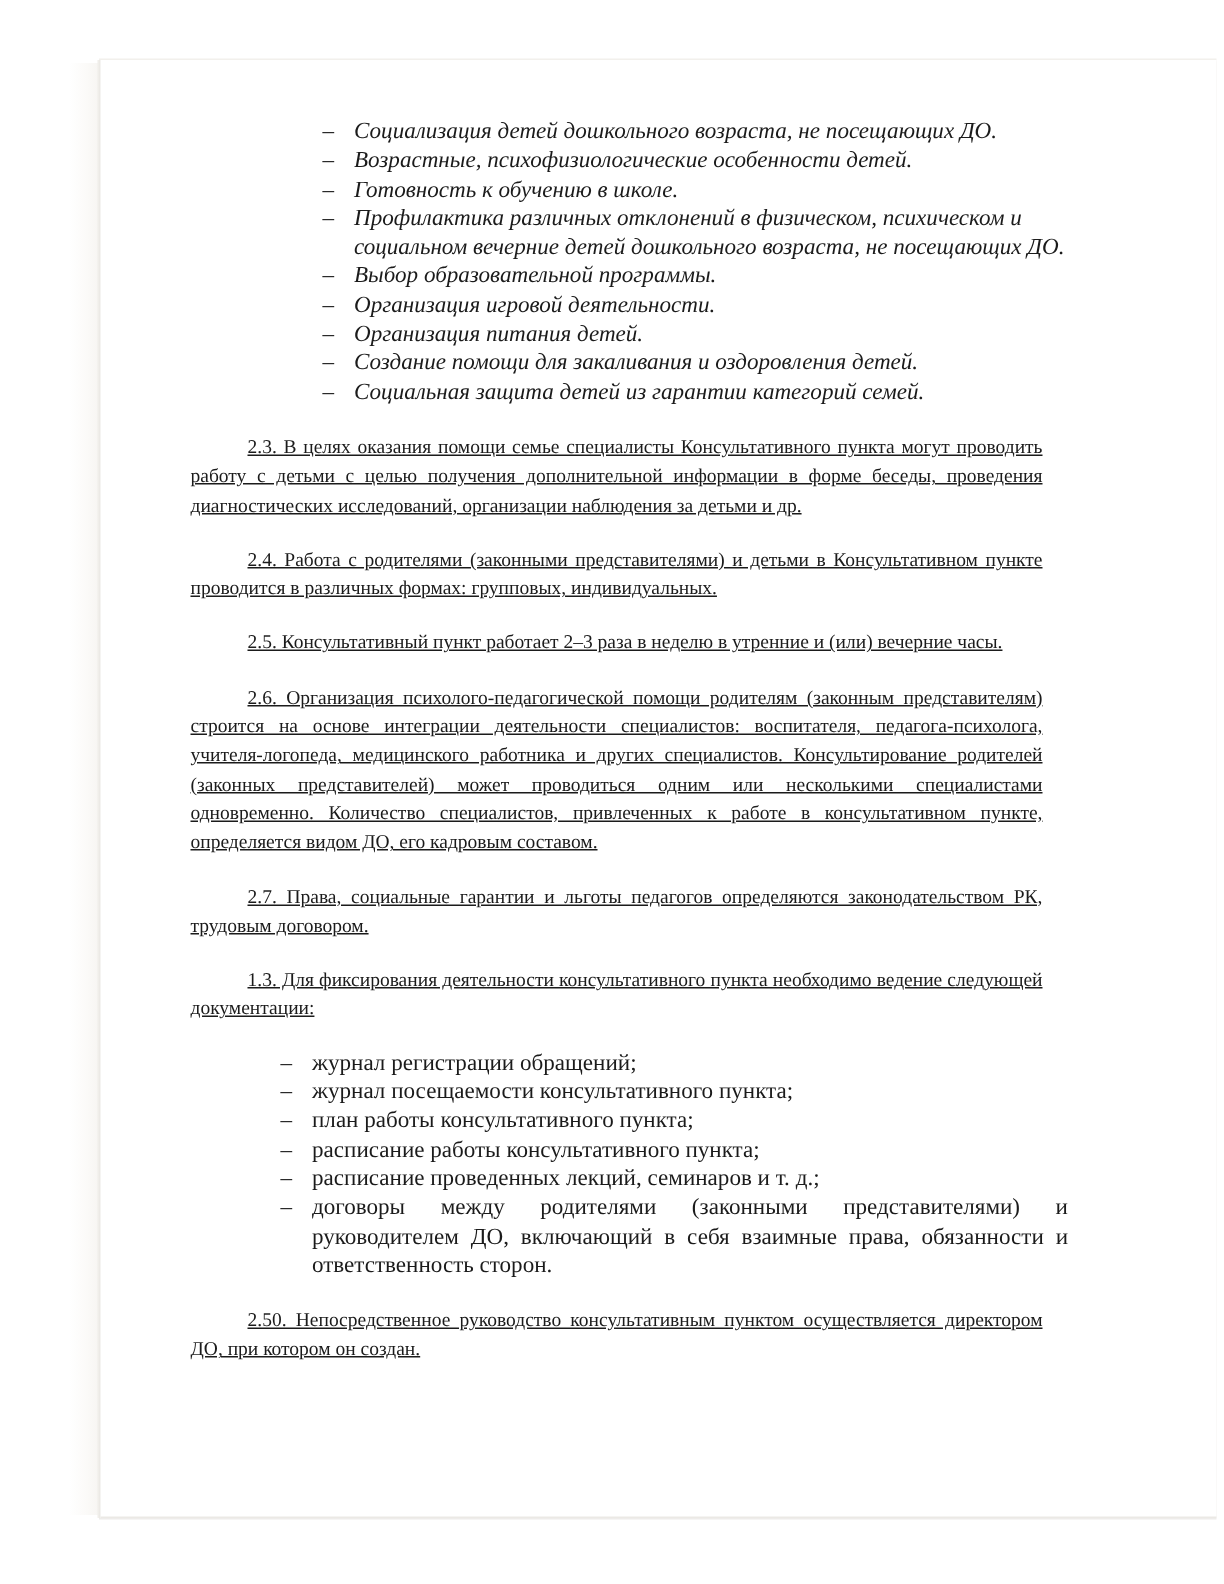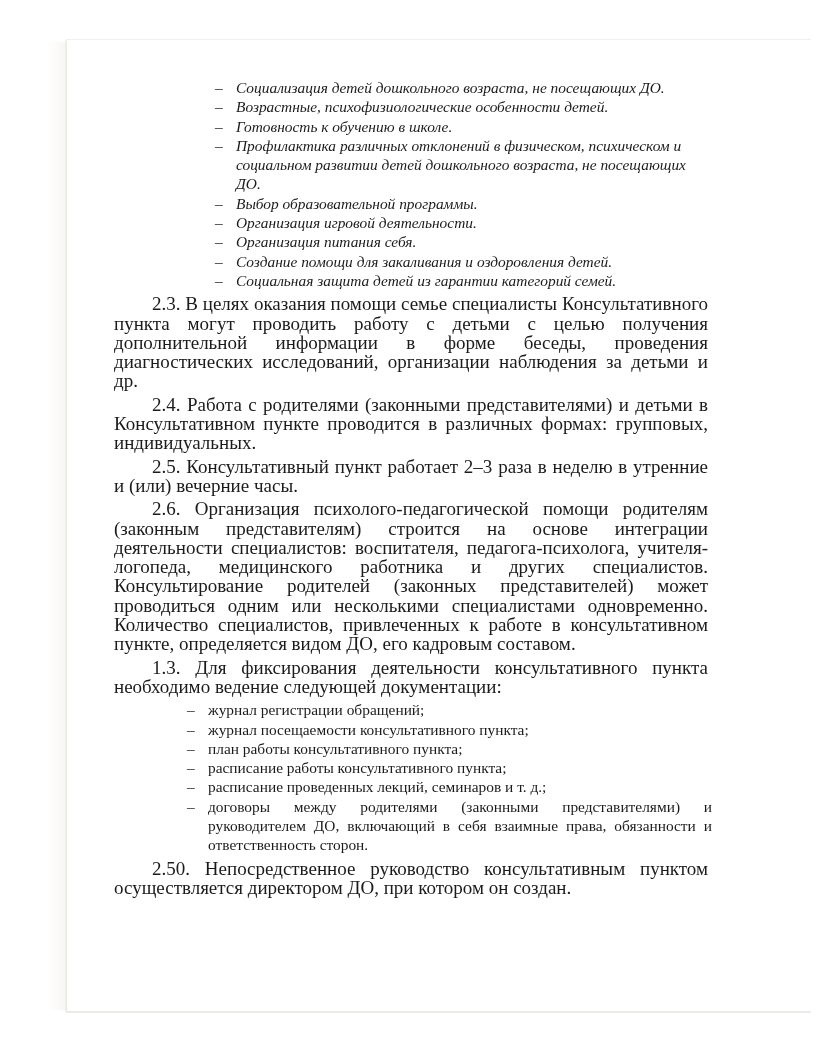--- a/index.html
+++ b/index.html
@@ -54,27 +54,28 @@
 
   .doc-body {
     position: absolute;
     left: 110px;
     top: 78px;
     width: 602px;
   }
 
   
   .para {
-    margin: 4px;
-    font-size: 19px;
+    margin: 17px;
+    font-size: 13px;
     line-height: 19.3px;
     text-align: justify;
     text-justify: inter-word;
     text-indent: 38px;
     hyphens: none;
+    text-decoration: underline;
   }
 
   
   .bullet-list {
     list-style: none;
     margin: 0;
     padding: 0;
   }
 
   .bullet-list.level-deep {
@@ -132,48 +133,49 @@
       <li class="bullet-item">
         <span class="dash">–</span>
         <span class="btext">Возрастные, психофизиологические особенности детей.</span>
       </li>
       <li class="bullet-item">
         <span class="dash">–</span>
         <span class="btext">Готовность к обучению в школе.</span>
       </li>
       <li class="bullet-item">
         <span class="dash">–</span>
-        <span class="btext">Профилактика различных отклонений в физическом, психическом и социальном развитии детей дошкольного возраста, не посещающих ДО.</span>
+        <span class="btext">Профилактика различных отклонений в физическом, психическом и социальном вечерние детей дошкольного возраста, не посещающих ДО.</span>
       </li>
       <li class="bullet-item">
         <span class="dash">–</span>
         <span class="btext">Выбор образовательной программы.</span>
       </li>
       <li class="bullet-item">
         <span class="dash">–</span>
         <span class="btext">Организация игровой деятельности.</span>
       </li>
       <li class="bullet-item">
         <span class="dash">–</span>
-        <span class="btext">Организация питания себя.</span>
+        <span class="btext">Организация питания детей.</span>
       </li>
       <li class="bullet-item">
         <span class="dash">–</span>
         <span class="btext">Создание помощи для закаливания и оздоровления детей.</span>
       </li>
       <li class="bullet-item">
         <span class="dash">–</span>
         <span class="btext">Социальная защита детей из гарантии категорий семей.</span>
       </li>
     </ul>
 
     <p class="para">2.3. В целях оказания помощи семье специалисты Консультативного пункта могут проводить работу с детьми с целью получения дополнительной информации в форме беседы, проведения диагностических исследований, организации наблюдения за детьми и др.</p>
     <p class="para">2.4. Работа с родителями (законными представителями) и детьми в Консультативном пункте проводится в различных формах: групповых, индивидуальных.</p>
     <p class="para">2.5. Консультативный пункт работает 2–3 раза в неделю в утренние и (или) вечерние часы.</p>
     <p class="para">2.6. Организация психолого-педагогической помощи родителям (законным представителям) строится на основе интеграции деятельности специалистов: воспитателя, педагога-психолога, учителя-логопеда, медицинского работника и других специалистов. Консультирование родителей (законных представителей) может проводиться одним или несколькими специалистами одновременно. Количество специалистов, привлеченных к работе в консультативном пункте, определяется видом ДО, его кадровым составом.</p>
+    <p class="para">2.7. Права, социальные гарантии и льготы педагогов определяются законодательством РК, трудовым договором.</p>
     <p class="para">1.3. Для фиксирования деятельности консультативного пункта необходимо ведение следующей документации:</p>
 
     <ul class="bullet-list level-mid">
       <li class="bullet-item">
         <span class="dash">–</span>
         <span class="btext">журнал регистрации обращений;</span>
       </li>
       <li class="bullet-item">
         <span class="dash">–</span>
         <span class="btext">журнал посещаемости консультативного пункта;</span>

